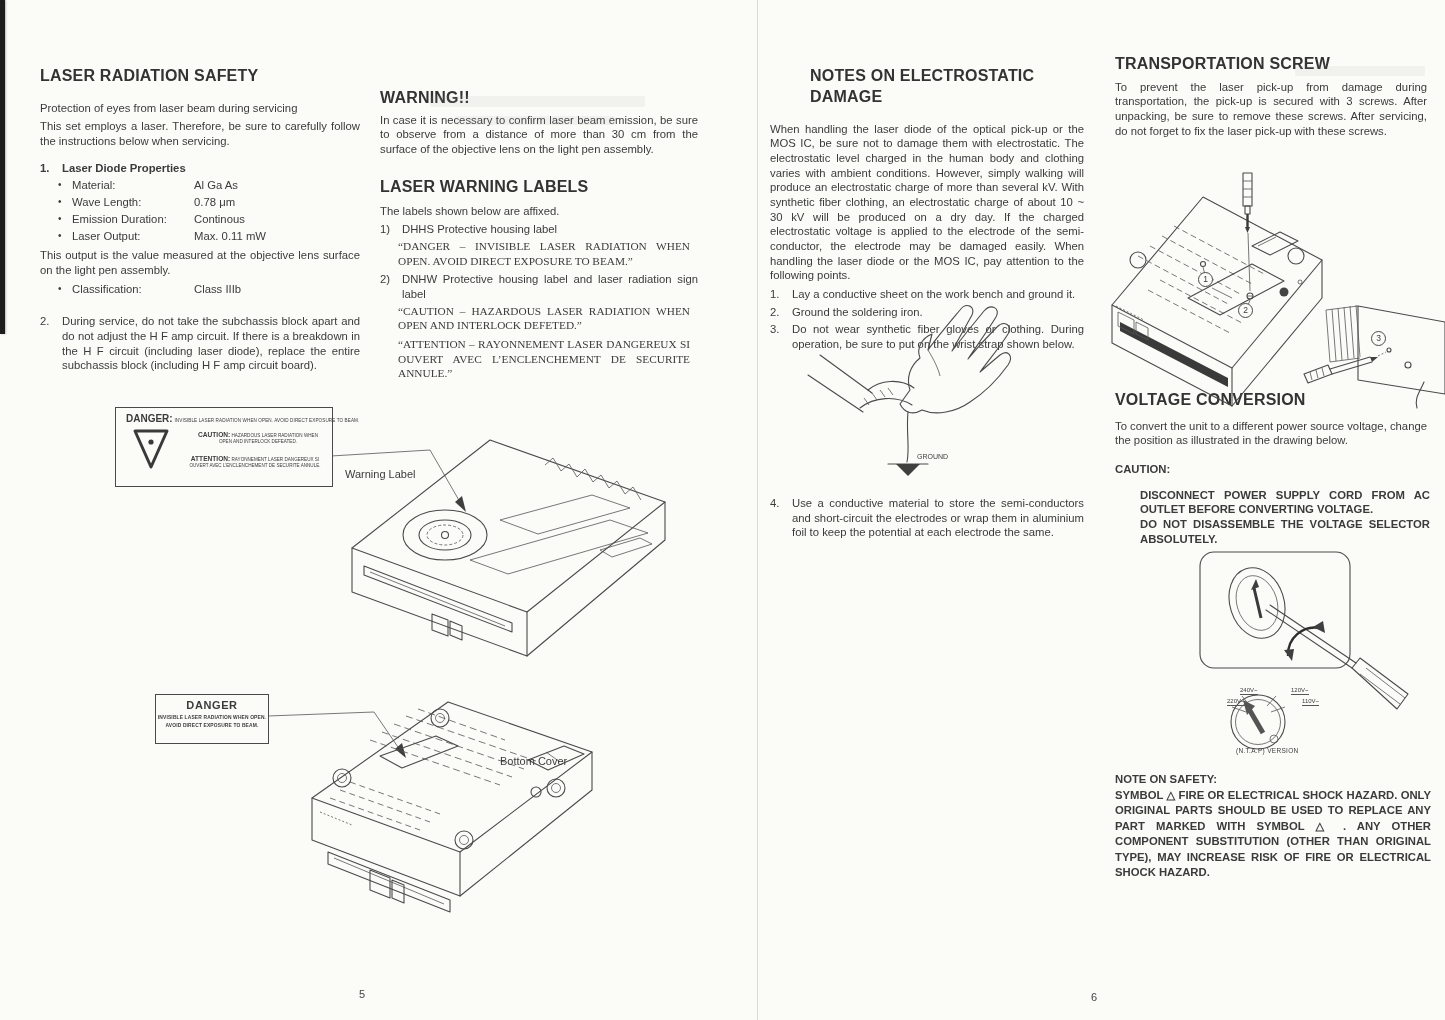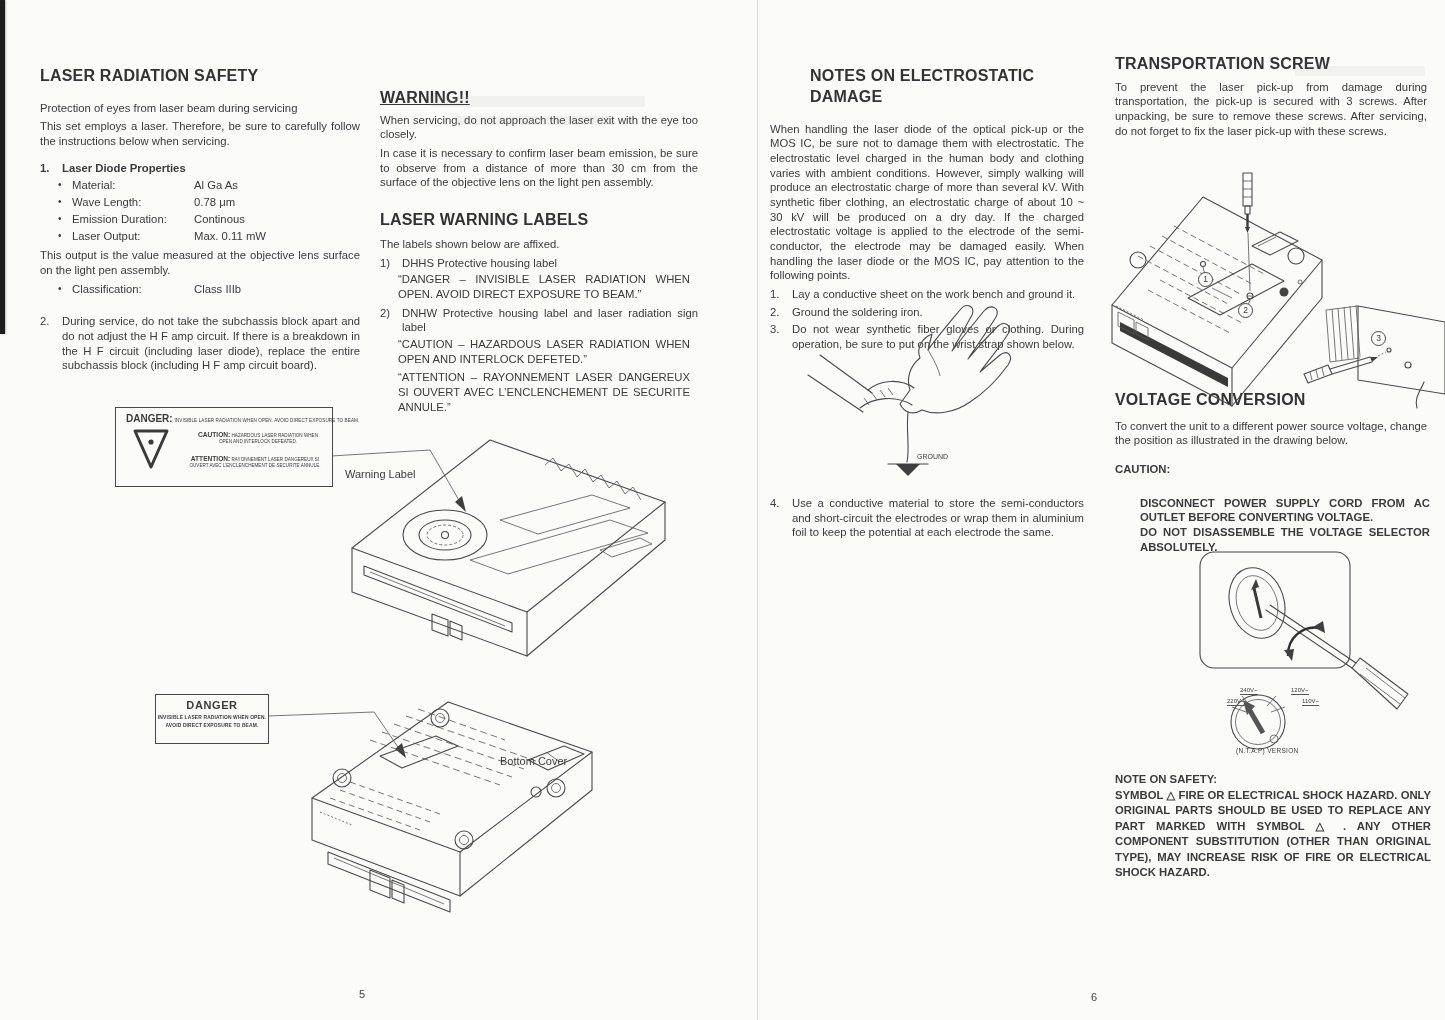--- a/index.html
+++ b/index.html
@@ -12,21 +12,21 @@
   .abs{position:absolute;}
   .col{position:absolute;text-align:justify;font-size:11.3px;line-height:1.3;color:#3b3b3b;}
   h3.head{font-size:16px;font-weight:bold;letter-spacing:.2px;margin:0 0 14px 0;color:#333;text-align:left;}
   .para{margin:0 0 4px 0;}
   .gap8{height:8px;} .gap16{height:16px;}
   .numitem{position:relative;padding-left:22px;margin:0 0 3px 0;}
   .numitem .no{position:absolute;left:0;top:0;}
   .bold{font-weight:bold;}
   .proprow{display:grid;grid-template-columns:14px 122px auto;padding-left:18px;margin:2px 0;text-align:left;}
   .proprow .b{font-size:10px;}
-  .quote{padding-left:18px;margin:2px 8px 4px 0;}
+  .quote{padding-left:18px;margin:2px 8px 4px 0;font-family:Liberation Serif, serif;}
   .ghostline{position:absolute;background:#9a9a9a;opacity:.10;border-radius:2px;}
   
   .wlbox{position:absolute;left:115px;top:407px;width:216px;height:78px;border:1.2px solid #4a4a4a;background:#fbfbf8;}
   .wlbox .drow{position:absolute;left:10px;top:5px;font-size:6.3px;white-space:nowrap;}
   .wlbox .dlab{font-weight:bold;font-size:10px;}
   .wlbox .tiny{font-size:4.6px;letter-spacing:.1px;}
   .wlbox .cau{position:absolute;left:76px;top:23px;width:132px;font-size:4.6px;text-align:center;line-height:1.25;}
   .wlbox .cau .lab{font-weight:bold;font-size:6.6px;}
   .wlbox .att{position:absolute;left:66px;top:47px;width:146px;font-size:4.6px;text-align:center;line-height:1.25;}
   .wlbox .att .lab{font-weight:bold;font-size:6.6px;}
@@ -94,22 +94,21 @@
       <span>Class IIIb</span>
     </div>
     <div class="gap16"></div>
     <div class="numitem">
       <span class="no">2.</span>
       <span>During service, do not take the subchassis block apart and do not adjust the H F amp circuit. If there is a breakdown in the H F circuit (including laser diode), replace the entire subchassis block (including H F amp circuit board).</span>
     </div>
   </div>
 
   <div class="col" style="left:380px;top:88px;width:318px;">
-    <h3 class="head" style="margin-bottom:4px;text-decoration:underline;">WARNING!!</h3>
-    <div class="para">When servicing, do not approach the laser exit with the eye too closely.</div>
+    <h3 class="head" style="margin-bottom:4px;">WARNING!!</h3>
     <div class="para">In case it is necessary to confirm laser beam emission, be sure to observe from a distance of more than 30 cm from the surface of the objective lens on the light pen assembly.</div>
     <div class="gap16"></div>
     <h3 class="head" style="margin-bottom:6px;">LASER WARNING LABELS</h3>
     <div class="para" style="text-align:left;">The labels shown below are affixed.</div>
     <div class="numitem" style="margin-bottom:1px;">
       <span class="no">1)</span>
       <span>DHHS Protective housing label</span>
     </div>
     <div class="quote">“DANGER – INVISIBLE LASER RADIATION WHEN OPEN. AVOID DIRECT EXPOSURE TO BEAM.”</div>
     <div class="numitem" style="margin-bottom:1px;">
@@ -234,21 +233,21 @@
     <div class="para">To prevent the laser pick-up from damage during transportation, the pick-up is secured with 3 screws. After unpacking, be sure to remove these screws. After servicing, do not forget to fix the laser pick-up with these screws.</div>
   </div>
 
   <div class="col" style="left:1115px;top:390px;width:312px;">
     <h3 class="head" style="margin-bottom:8px;">VOLTAGE CONVERSION</h3>
     <div class="para">To convert the unit to a different power source voltage, change the position as illustrated in the drawing below.</div>
   </div>
 
   <div class="col cautionblk" style="left:1115px;top:462px;width:315px;">
     <div class="bold" style="text-align:left;">CAUTION:</div>
-    <div class="cl" style="margin-top:19px;">DISCONNECT POWER SUPPLY CORD FROM AC OUTLET BEFORE CONVERTING VOLTAGE.</div>
+    <div class="cl" style="margin-top:11px;">DISCONNECT POWER SUPPLY CORD FROM AC OUTLET BEFORE CONVERTING VOLTAGE.</div>
     <div class="cl">DO NOT DISASSEMBLE THE VOLTAGE SELECTOR ABSOLUTELY.</div>
   </div>
 
   <div class="col safetybody" style="left:1115px;top:772px;width:316px;">
     <div style="text-align:left;">NOTE ON SAFETY:</div>
     <div>SYMBOL △ FIRE OR ELECTRICAL SHOCK HAZARD. ONLY ORIGINAL PARTS SHOULD BE USED TO REPLACE ANY PART MARKED WITH SYMBOL △ . ANY OTHER COMPONENT SUBSTITUTION (OTHER THAN ORIGINAL TYPE), MAY INCREASE RISK OF FIRE OR ELECTRICAL SHOCK HAZARD.</div>
   </div>
 
   <svg class="abs" style="left:760px;top:60px;" width="685" height="720" viewBox="0 0 685 720">
 

